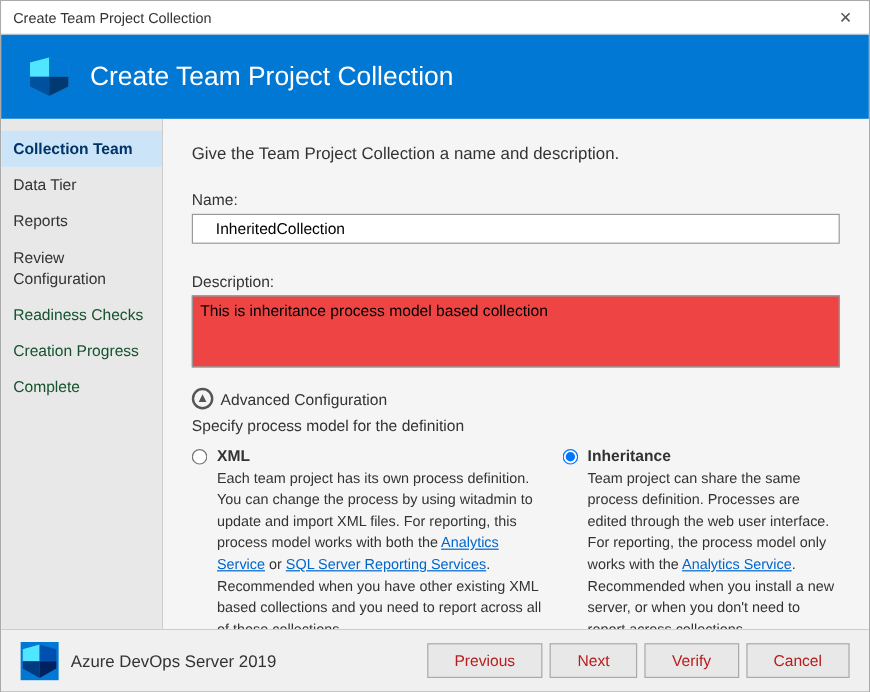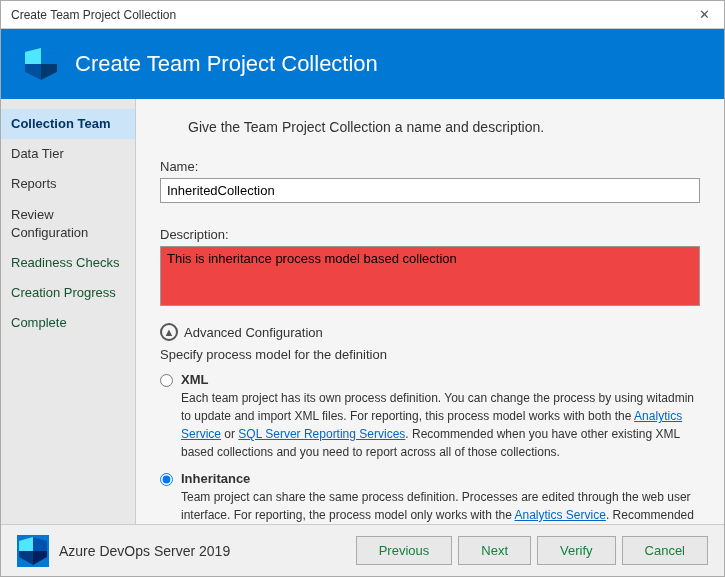--- a/index.html
+++ b/index.html
@@ -16,47 +16,47 @@
     .header-title { font-size: 22px; font-weight: 300; color: #fff; }
 
     .body { display: flex; flex: 1; overflow: hidden; }
 
     .sidebar { width: 135px; background: #e8e8e8; padding: 10px 0; border-right: 1px solid #ccc; }
     .sidebar-item { padding: 6px 10px; font-size: 13px; color: #333; cursor: pointer; line-height: 1.4; }
     .sidebar-item.active { background: #cce4f7; color: #003366; font-weight: 600; }
     .sidebar-item.disabled { color: #14532d; cursor: default; }
 
     .content { flex: 1; padding: 20px 24px; overflow-y: auto; background: #f5f5f5; }
-    .content-heading { font-size: 14px; color: #333; margin-bottom: 16px; margin-left: 28px; }
+    .content-heading { font-size: 14px; color: #333; margin-bottom: 16px; }
 
     .form-group { margin-bottom: 14px; }
     .form-label { font-size: 13px; color: #333; margin-bottom: 4px; display: block; margin-top: 24px; }
-    .form-input { width: 100%; border: 1px solid #999; padding: 4px 6px; font-size: 13px; font-family: inherit; background: #fff; }
+    .form-input { width: 100%; border: 1px solid #999; padding: 4px 19px; font-size: 13px; font-family: inherit; background: #fff; }
     .form-textarea { width: 100%; border: 1px solid #999; padding: 4px 6px; font-size: 13px; font-family: inherit; background: #ef4444; height: 60px; resize: none; }
 
     .advanced-section { margin-top: 10px; }
     .advanced-toggle { display: flex; align-items: center; gap: 6px; cursor: pointer; font-size: 13px; color: #333; margin-bottom: 6px; }
     .toggle-icon { width: 18px; height: 18px; border: 2px solid #555; border-radius: 50%; display: flex; align-items: center; justify-content: center; font-size: 11px; color: #555; }
 
     .advanced-subtitle { font-size: 13px; color: #333; margin-bottom: 10px; }
 
-    .radio-group { display: flex; flex-direction: column; gap: 10px; }
+    .radio-group { display: flex; gap: 10px; }
     .radio-item { display: flex; gap: 8px; align-items: flex-start; }
     .radio-input { margin-top: 2px; flex-shrink: 0; }
     .radio-content { flex: 1; }
     .radio-label { font-weight: 600; font-size: 13px; color: #333; }
     .radio-desc { font-size: 12px; color: #333; line-height: 1.5; margin-top: 2px; }
     .link { color: #0066cc; text-decoration: underline; cursor: pointer; }
 
     .footer { background: #f0f0f0; border-top: 1px solid #ccc; height: 52px; display: flex; align-items: center; padding: 0 16px; gap: 16px; justify-content: flex-end; }
     .footer-logo { display: flex; align-items: center; gap: 10px; flex: 1; }
     .footer-logo-icon { width: 32px; height: 32px; }
     .footer-logo-text { font-size: 14px; color: #333; font-weight: 400; }
     .footer-buttons { display: flex; gap: 6px; }
-    .btn { padding: 6px 22px; font-size: 13px; font-family: inherit; border: 1px solid #aaa; background: #e8e8e8; cursor: pointer; color: #15803d; }
+    .btn { padding: 6px 22px; font-size: 13px; font-family: inherit; border: 1px solid #aaa; background: #e8e8e8; cursor: pointer; color: #b91c1c; }
   </style>
 </head>
 <body>
 
 <div class="window">
 
   <div class="title-bar">
     <span class="title-bar-text">Create Team Project Collection</span>
     <button class="close-btn">✕</button>
   </div>

